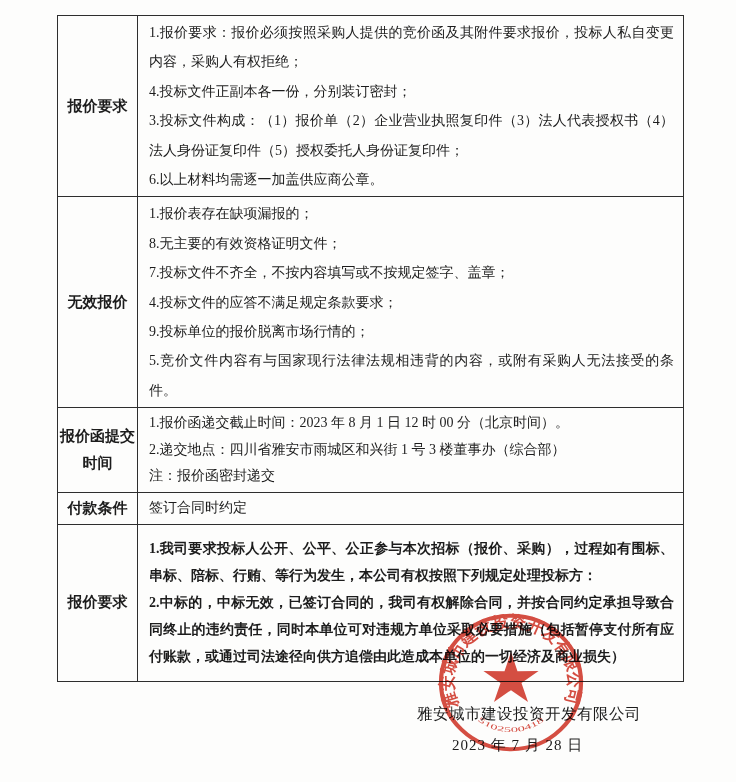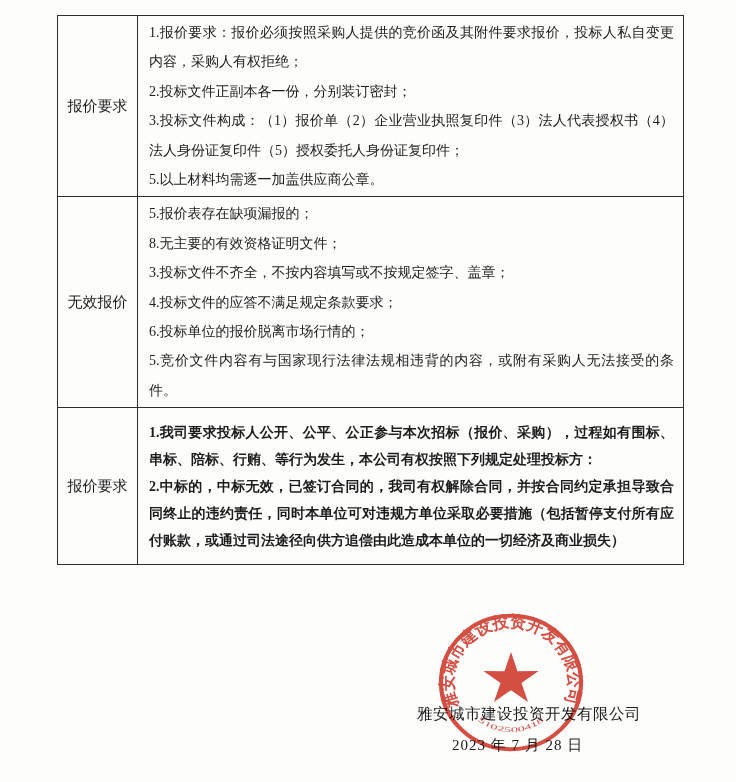--- a/index.html
+++ b/index.html
@@ -9,21 +9,21 @@
     font-family:"Liberation Serif","DejaVu Serif",serif;
     color:#1c1c1c;
   }
   table.terms {
     position:absolute; left:57px; top:15px; width:627px;
     border-collapse:collapse; table-layout:fixed;
   }
   table.terms col.c1 { width:80px; }
   table.terms th, table.terms td { border:1.6px solid #2e2e2e; box-sizing:border-box; }
   table.terms th {
-    font-weight:normal; font-size:15px; text-align:center; vertical-align:middle;
+    font-weight:bold; font-size:15px; text-align:center; vertical-align:middle;
     padding:0 2px; line-height:27px; background:transparent;
   }
   table.terms td.content { padding:2px 9px 2px 11px; vertical-align:middle; }
   table.terms p {
     margin:0; font-size:14px; line-height:29.4px;
     text-align:justify; text-justify:inter-ideograph;
   }
   tr.r1 { height:176px; }
   tr.r2 { height:176px; }
   tr.r3 { height:80px; }
@@ -54,34 +54,48 @@
   <table class="terms">
     <colgroup>
         <col class="c1">
         <col>
       </colgroup>
     <tbody>
       <tr class="r1">
         <th>报价要求</th>
         <td class="content">
           <p>1.报价要求：报价必须按照采购人提供的竞价函及其附件要求报价，投标人私自变更内容，采购人有权拒绝；</p>
-          <p>2.投标文件正副本各一份，分别装订密封；</p>
+          <p>4.投标文件正副本各一份，分别装订密封；</p>
           <p>3.投标文件构成：（1）报价单（2）企业营业执照复印件（3）法人代表授权书（4）法人身份证复印件（5）授权委托人身份证复印件；</p>
-          <p>5.以上材料均需逐一加盖供应商公章。</p>
+          <p>6.以上材料均需逐一加盖供应商公章。</p>
         </td>
       </tr>
       <tr class="r2">
         <th>无效报价</th>
         <td class="content">
-          <p>5.报价表存在缺项漏报的；</p>
+          <p>1.报价表存在缺项漏报的；</p>
           <p>8.无主要的有效资格证明文件；</p>
-          <p>3.投标文件不齐全，不按内容填写或不按规定签字、盖章；</p>
+          <p>7.投标文件不齐全，不按内容填写或不按规定签字、盖章；</p>
           <p>4.投标文件的应答不满足规定条款要求；</p>
-          <p>6.投标单位的报价脱离市场行情的；</p>
+          <p>9.投标单位的报价脱离市场行情的；</p>
           <p>5.竞价文件内容有与国家现行法律法规相违背的内容，或附有采购人无法接受的条件。</p>
+        </td>
+      </tr>
+      <tr class="r3">
+        <th>报价函提交时间</th>
+        <td class="content">
+          <p>1.报价函递交截止时间：2023 年 8 月 1 日 12 时 00 分（北京时间）。</p>
+          <p>2.递交地点：四川省雅安市雨城区和兴街 1 号 3 楼董事办（综合部）</p>
+          <p>注：报价函密封递交</p>
+        </td>
+      </tr>
+      <tr class="r4">
+        <th>付款条件</th>
+        <td class="content">
+          <p>签订合同时约定</p>
         </td>
       </tr>
       <tr class="r5">
         <th>报价要求</th>
         <td class="content">
           <p>1.我司要求投标人公开、公平、公正参与本次招标（报价、采购），过程如有围标、串标、陪标、行贿、等行为发生，本公司有权按照下列规定处理投标方：</p>
           <p>2.中标的，中标无效，已签订合同的，我司有权解除合同，并按合同约定承担导致合同终止的违约责任，同时本单位可对违规方单位采取必要措施（包括暂停支付所有应付账款，或通过司法途径向供方追偿由此造成本单位的一切经济及商业损失）</p>
         </td>
       </tr>
     </tbody>

